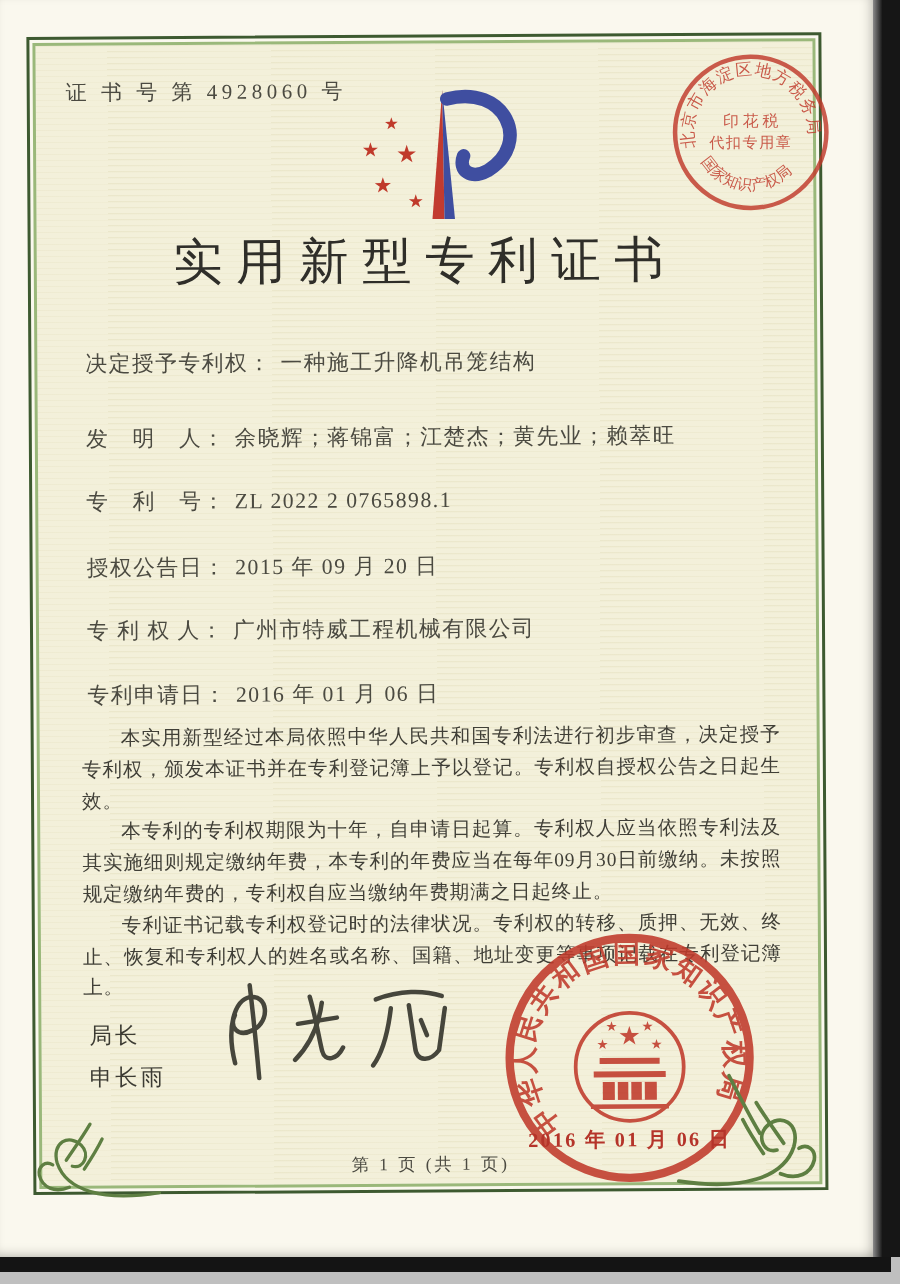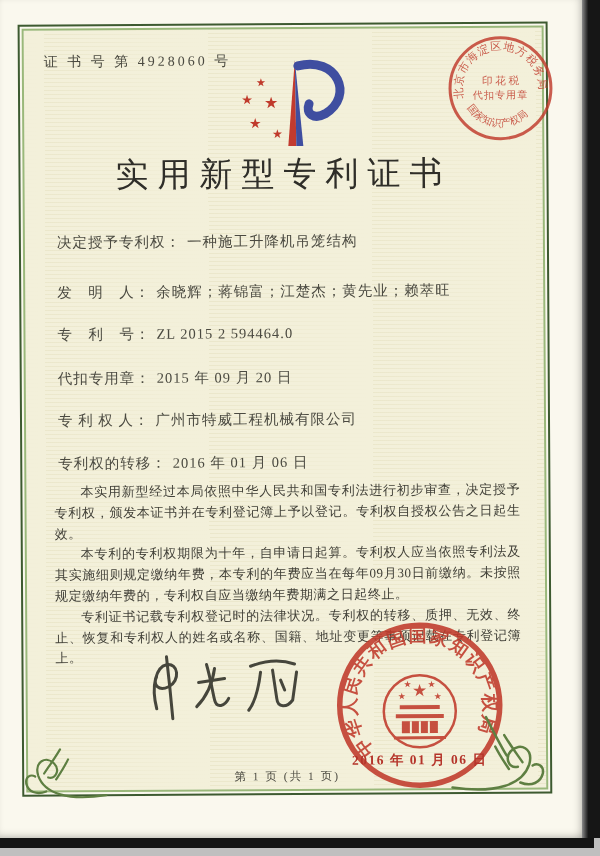--- a/index.html
+++ b/index.html
@@ -64,38 +64,42 @@
 
       <div class="title">实用新型专利证书</div>
 
       <div class="field" style="top:232px">
         <span class="flabel">决定授予专利权：</span><span class="fvalue">一种施工升降机吊笼结构</span>
       </div>
       <div class="field" style="top:282px">
         <span class="flabel">发　明　人：</span><span class="fvalue">余晓辉；蒋锦富；江楚杰；黄先业；赖萃旺</span>
       </div>
       <div class="field" style="top:324px">
-        <span class="flabel">专　利　号：</span><span class="fvalue">ZL 2015 2 594464.0</span>
+        <span class="flabel">专　利　号：</span><span class="fvalue">ZL 2022 2 0765898.1</span>
       </div>
       <div class="field" style="top:368px">
-        <span class="flabel">代扣专用章：</span><span class="fvalue">2015 年 09 月 20 日</span>
+        <span class="flabel">授权公告日：</span><span class="fvalue">2015 年 09 月 20 日</span>
       </div>
       <div class="field" style="top:410px">
         <span class="flabel">专 利 权 人：</span><span class="fvalue">广州市特威工程机械有限公司</span>
       </div>
       <div class="field" style="top:453px">
-        <span class="flabel">专利权的转移：</span><span class="fvalue">2016 年 01 月 06 日</span>
+        <span class="flabel">专利申请日：</span><span class="fvalue">2016 年 01 月 06 日</span>
       </div>
 
       <div class="paras">
         <p>本实用新型经过本局依照中华人民共和国专利法进行初步审查，决定授予专利权，颁发本证书并在专利登记簿上予以登记。专利权自授权公告之日起生效。</p>
         <p>本专利的专利权期限为十年，自申请日起算。专利权人应当依照专利法及其实施细则规定缴纳年费，本专利的年费应当在每年09月30日前缴纳。未按照规定缴纳年费的，专利权自应当缴纳年费期满之日起终止。</p>
         <p>专利证书记载专利权登记时的法律状况。专利权的转移、质押、无效、终止、恢复和专利权人的姓名或名称、国籍、地址变更等事项记载在专利登记簿上。</p>
       </div>
 
+      <div class="signer">
+        <div>局长</div>
+        <div>申长雨</div>
+      </div>
 
       <svg class="sig" width="200" height="80" viewBox="0 0 200 80">
         <g stroke="#33332b" stroke-width="3" fill="none" stroke-linecap="round" opacity="0.9">
           <path d="M 30,58 C 24,34 30,16 40,14 C 52,12 54,30 42,36 C 32,41 26,34 30,26"></path>
           <path d="M 40,6 C 42,24 44,44 46,68"></path>
           <path d="M 88,18 C 86,32 80,46 70,56"></path>
           <path d="M 80,14 C 84,28 86,42 88,50 C 90,58 98,56 102,48"></path>
           <path d="M 72,32 L 98,28"></path>
           <path d="M 124,16 C 140,10 156,10 168,14"></path>
           <path d="M 134,22 C 132,38 128,52 122,60"></path>

